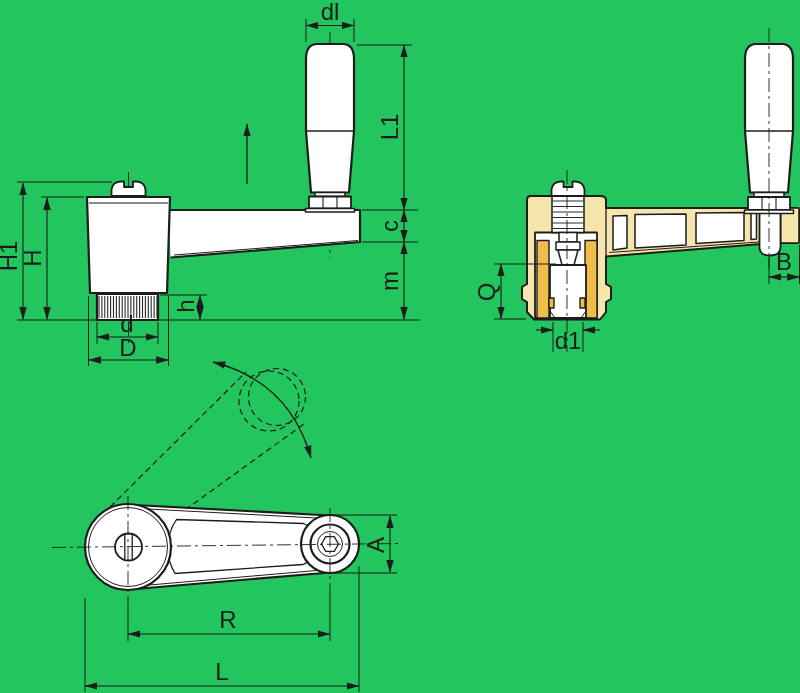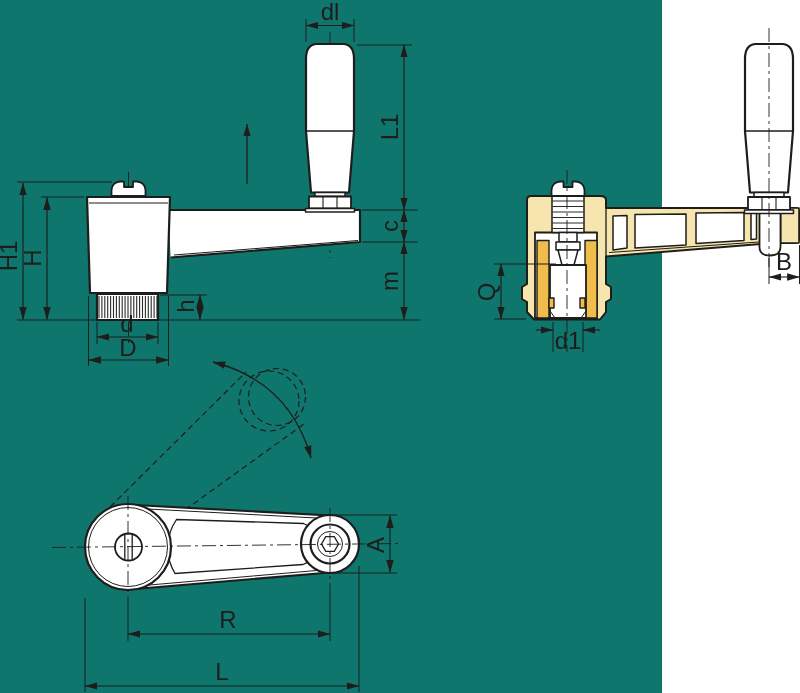--- a/index.html
+++ b/index.html
@@ -1,16 +1,16 @@
 <!DOCTYPE html>
 <html><head>
 <meta charset="utf-8">
 <style>
   html,body{margin:0;padding:0;background:#ffffff;}
-  .stage{width:662px;height:693px;position:relative;background:#0f766e;}
+  .stage{width:800px;height:693px;position:relative;background:#22c55e;}
   svg{display:block;}
   .ol2{fill:none;stroke:#1d1d1b;stroke-width:2.2;stroke-linejoin:round;stroke-linecap:round;}
   .olw{fill:#ffffff;stroke:#1d1d1b;stroke-width:2.2;stroke-linejoin:round;}
   .olw18{fill:#ffffff;stroke:#1d1d1b;stroke-width:1.8;stroke-linejoin:round;}
   .olw15{fill:#ffffff;stroke:#1d1d1b;stroke-width:1.5;stroke-linejoin:round;}
   .med{fill:none;stroke:#1d1d1b;stroke-width:1.3;}
   .thin{fill:none;stroke:#1d1d1b;stroke-width:1;}
   .dim{fill:none;stroke:#1d1d1b;stroke-width:1.1;}
   .ctr{fill:none;stroke:#1d1d1b;stroke-width:0.9;stroke-dasharray:14 4 3 4;}
   .hid{fill:none;stroke:#1d1d1b;stroke-width:1.2;stroke-dasharray:6 4;fill:none;}

